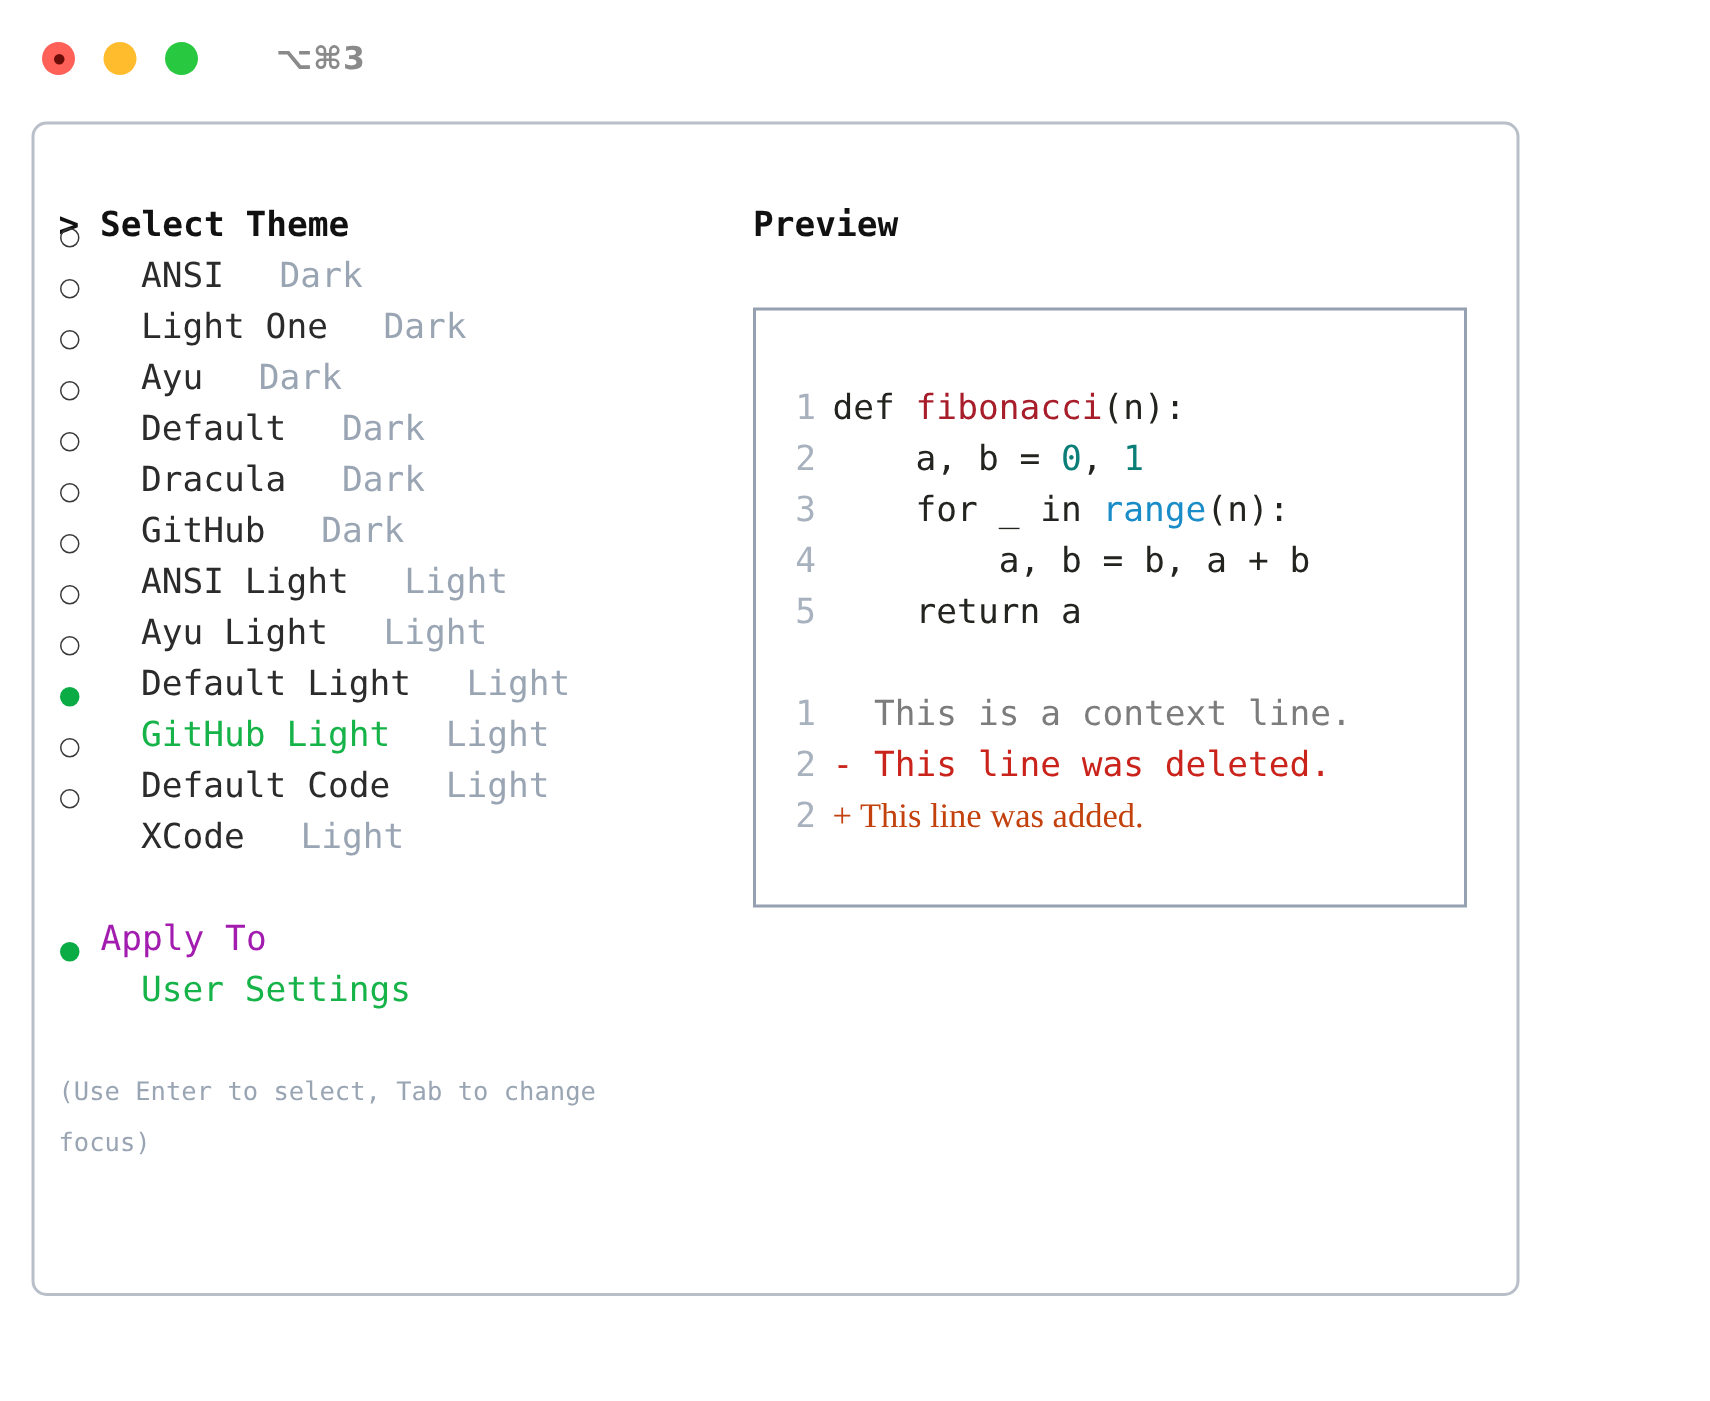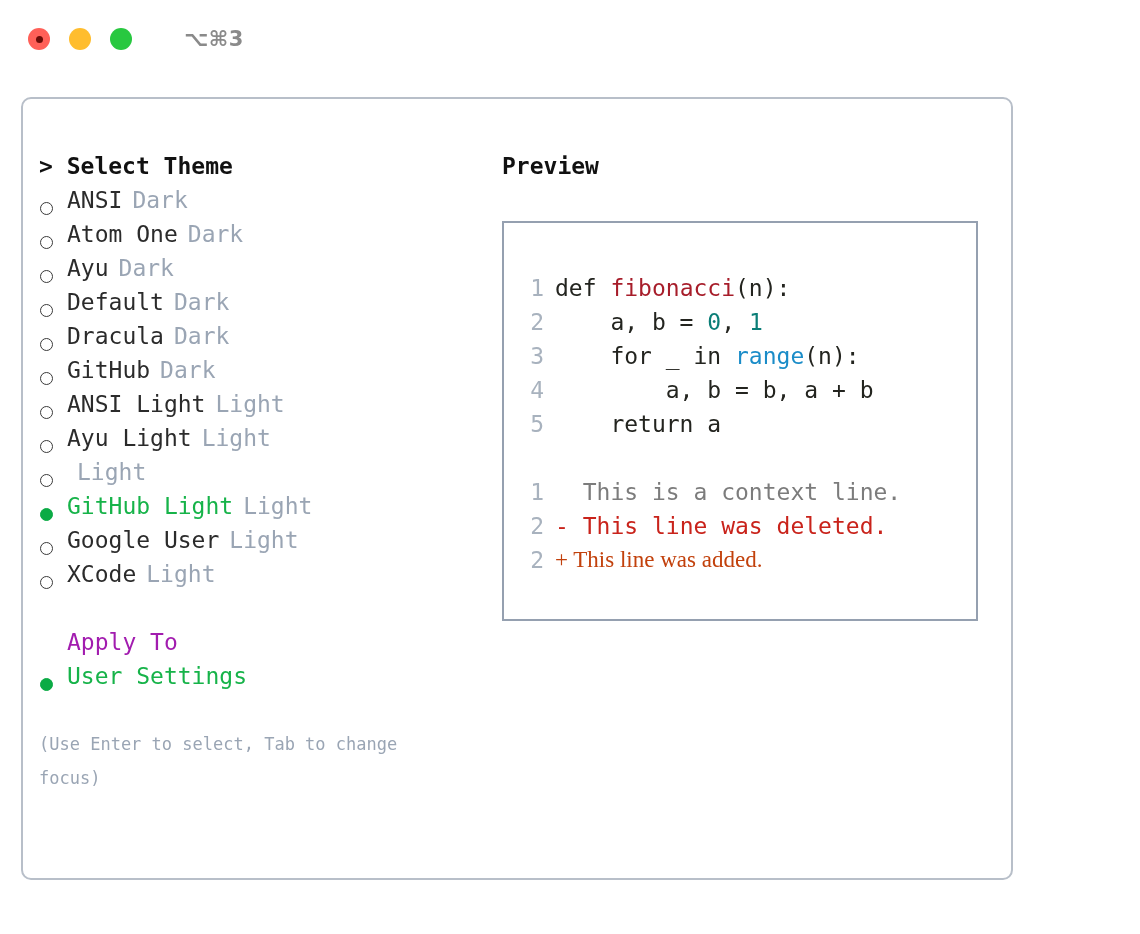--- a/index.html
+++ b/index.html
@@ -65,21 +65,21 @@
     font-weight: bold;
     color: #8a8a8a;
     letter-spacing: 0.5px;
     font-family: "DejaVu Sans", "Liberation Sans", sans-serif;
   }
 
   
   .panel {
     position: absolute;
     left: 21px;
-    top: 97px;
+    top: 81px;
     width: 992px;
     height: 783px;
     border: 2px solid #b8bfc9;
     border-radius: 10px;
     box-sizing: border-box;
     background: #ffffff;
   }
 
   .columns {
     position: absolute;
@@ -101,24 +101,25 @@
     font-weight: bold;
     white-space: pre;
   }
   .section-head.plain {
     font-weight: normal;
     color: #a21caf;
     padding-left: 28px;
   }
   .opt-row {
     display: flex;
-    align-items: flex-end;
+    align-items: flex-start;
     font-size: 23px;
     line-height: 34px;
     white-space: pre;
+    gap: 27px;
   }
   .bullet {
     display: inline-block;
     width: 28px;
     flex: 0 0 28px;
     position: relative;
   }
   .bullet .dot {
     position: absolute;
     left: 1px;
@@ -208,30 +209,30 @@
     <div class="shortcut">⌥⌘3</div>
   </div>
 
   <div class="panel">
     <div class="columns">
 
       <div class="left-col">
         <div class="section-head">&gt; Select Theme</div>
         <div id="theme-list">
             <div class="opt-row"><span class="bullet off"><span class="dot"></span></span><span class="opt-name">ANSI</span><span class="opt-tag">Dark</span></div>
-            <div class="opt-row"><span class="bullet off"><span class="dot"></span></span><span class="opt-name">Atom One</span><span class="opt-tag">Dark</span></div>
+            <div class="opt-row"><span class="bullet off"><span class="dot"></span></span><span class="opt-name">Light One</span><span class="opt-tag">Dark</span></div>
             <div class="opt-row"><span class="bullet off"><span class="dot"></span></span><span class="opt-name">Ayu</span><span class="opt-tag">Dark</span></div>
             <div class="opt-row"><span class="bullet off"><span class="dot"></span></span><span class="opt-name">Default</span><span class="opt-tag">Dark</span></div>
             <div class="opt-row"><span class="bullet off"><span class="dot"></span></span><span class="opt-name">Dracula</span><span class="opt-tag">Dark</span></div>
             <div class="opt-row"><span class="bullet off"><span class="dot"></span></span><span class="opt-name">GitHub</span><span class="opt-tag">Dark</span></div>
             <div class="opt-row"><span class="bullet off"><span class="dot"></span></span><span class="opt-name">ANSI Light</span><span class="opt-tag">Light</span></div>
             <div class="opt-row"><span class="bullet off"><span class="dot"></span></span><span class="opt-name">Ayu Light</span><span class="opt-tag">Light</span></div>
-            <div class="opt-row"><span class="bullet off"><span class="dot"></span></span><span class="opt-tag">Light</span></div>
+            <div class="opt-row"><span class="bullet off"><span class="dot"></span></span><span class="opt-name">Default Light</span><span class="opt-tag">Light</span></div>
             <div class="opt-row selected"><span class="bullet on"><span class="dot"></span></span><span class="opt-name">GitHub Light</span><span class="opt-tag">Light</span></div>
-            <div class="opt-row"><span class="bullet off"><span class="dot"></span></span><span class="opt-name">Google User</span><span class="opt-tag">Light</span></div>
+            <div class="opt-row"><span class="bullet off"><span class="dot"></span></span><span class="opt-name">Default Code</span><span class="opt-tag">Light</span></div>
             <div class="opt-row"><span class="bullet off"><span class="dot"></span></span><span class="opt-name">XCode</span><span class="opt-tag">Light</span></div>
           </div>
 
         <div class="spacer-row"></div>
 
         <div class="section-head plain">Apply To</div>
         <div id="apply-list">
             <div class="opt-row selected"><span class="bullet on"><span class="dot"></span></span><span class="opt-name">User Settings</span></div>
           </div>
 

